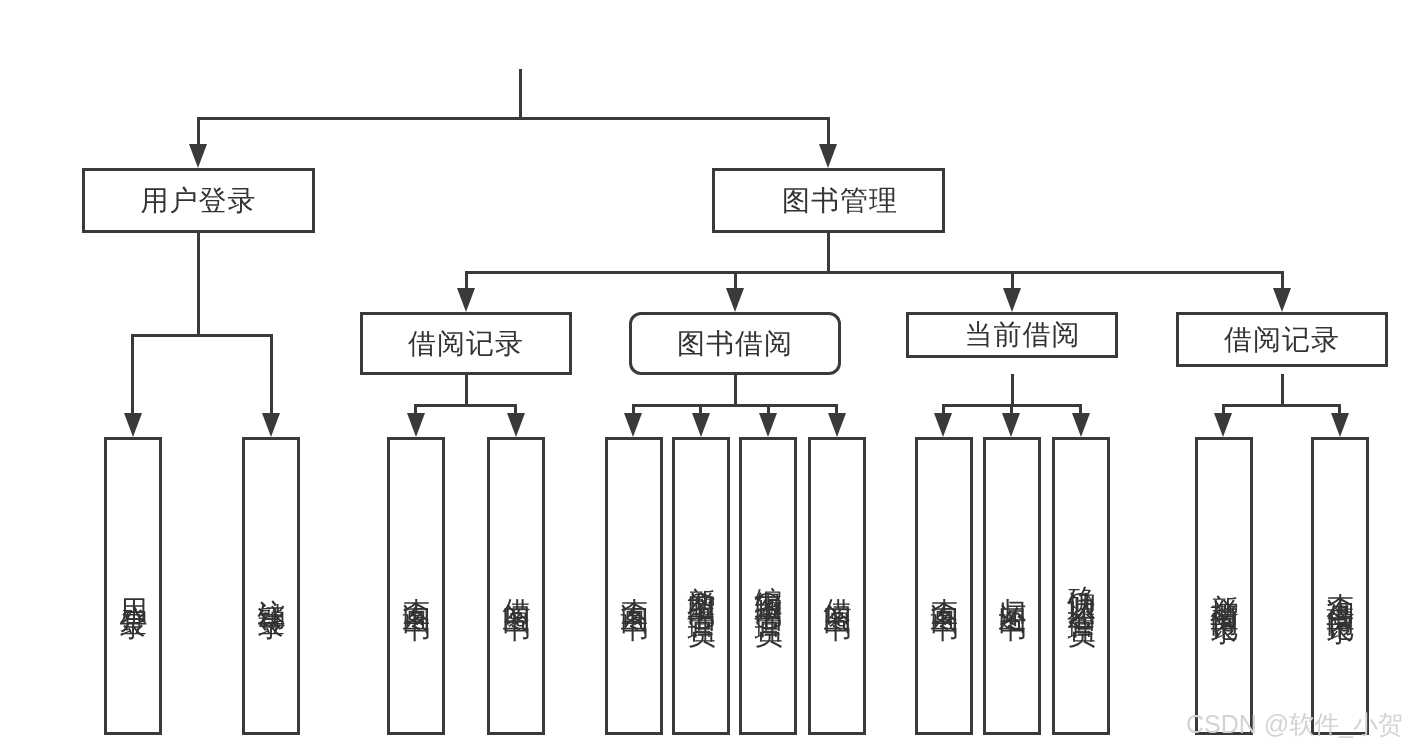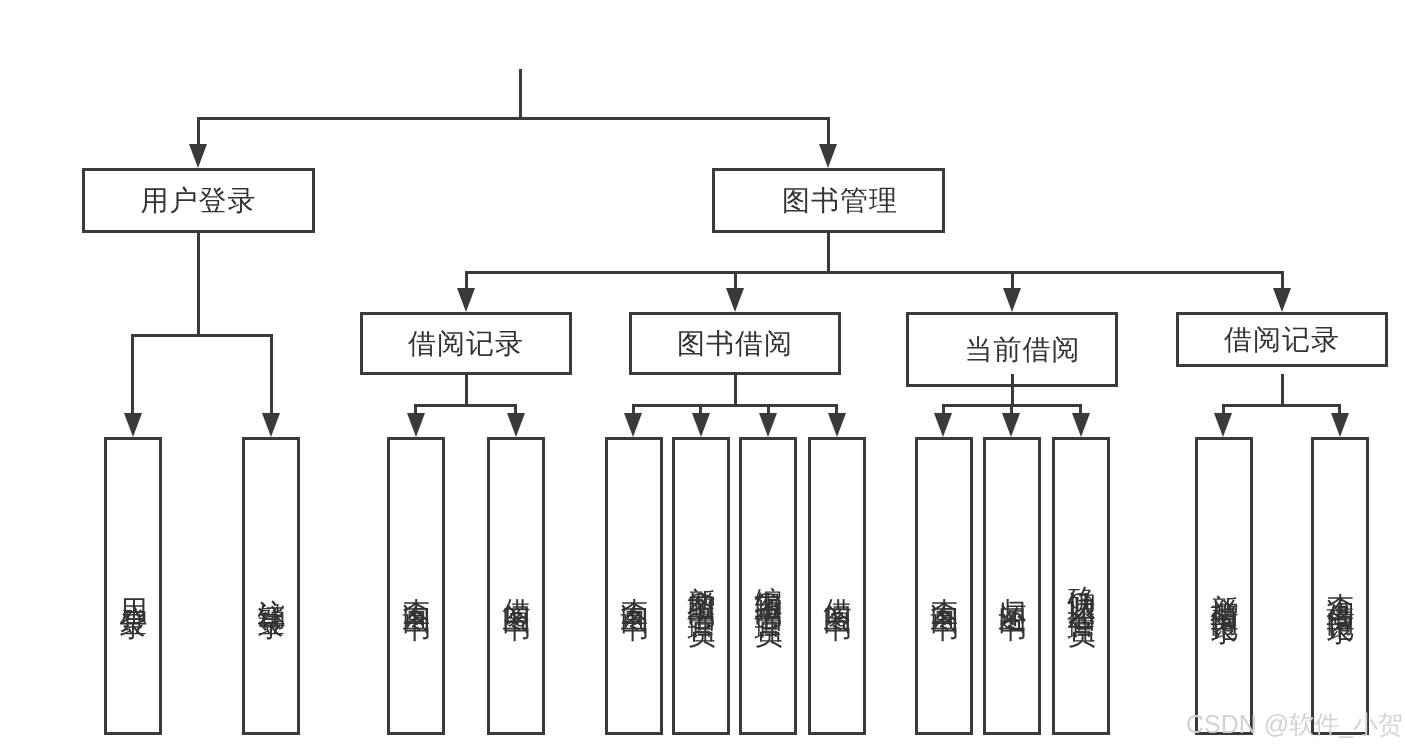--- a/index.html
+++ b/index.html
@@ -37,22 +37,22 @@
 </head>
 <body>
 
 <div id="canvas">
 
 
   <div class="node" style="left:82px;top:168px;width:233px;height:65px;">用户登录</div>
   <div class="node" style="left:712px;top:168px;width:233px;height:65px;padding-left:23px;">图书管理</div>
 
   <div class="node" style="left:360px;top:312px;width:212px;height:63px;">借阅记录</div>
-  <div class="node" style="left:629px;top:312px;width:212px;height:63px;">图书借阅</div>
-  <div class="node" style="left:906px;top:312px;width:212px;height:75px;padding-left:21px;">当前借阅</div>
+  <div class="node" style="left:629px;top:312px;width:212px;height:63px;border-radius:12px;">图书借阅</div>
+  <div class="node" style="left:906px;top:312px;width:212px;height:46px;padding-left:21px;">当前借阅</div>
   <div class="node" style="left:1176px;top:312px;width:212px;height:55px;">借阅记录</div>
 
   <div class="node leaf" style="left:104px;top:437px;width:58px;height:298px;">
     <span class="vtext">用户登录</span>
   </div>
   <div class="node leaf" style="left:242px;top:437px;width:58px;height:298px;">
     <span class="vtext">注销登录</span>
   </div>
 
   <div class="node leaf" style="left:387px;top:437px;width:58px;height:298px;">

